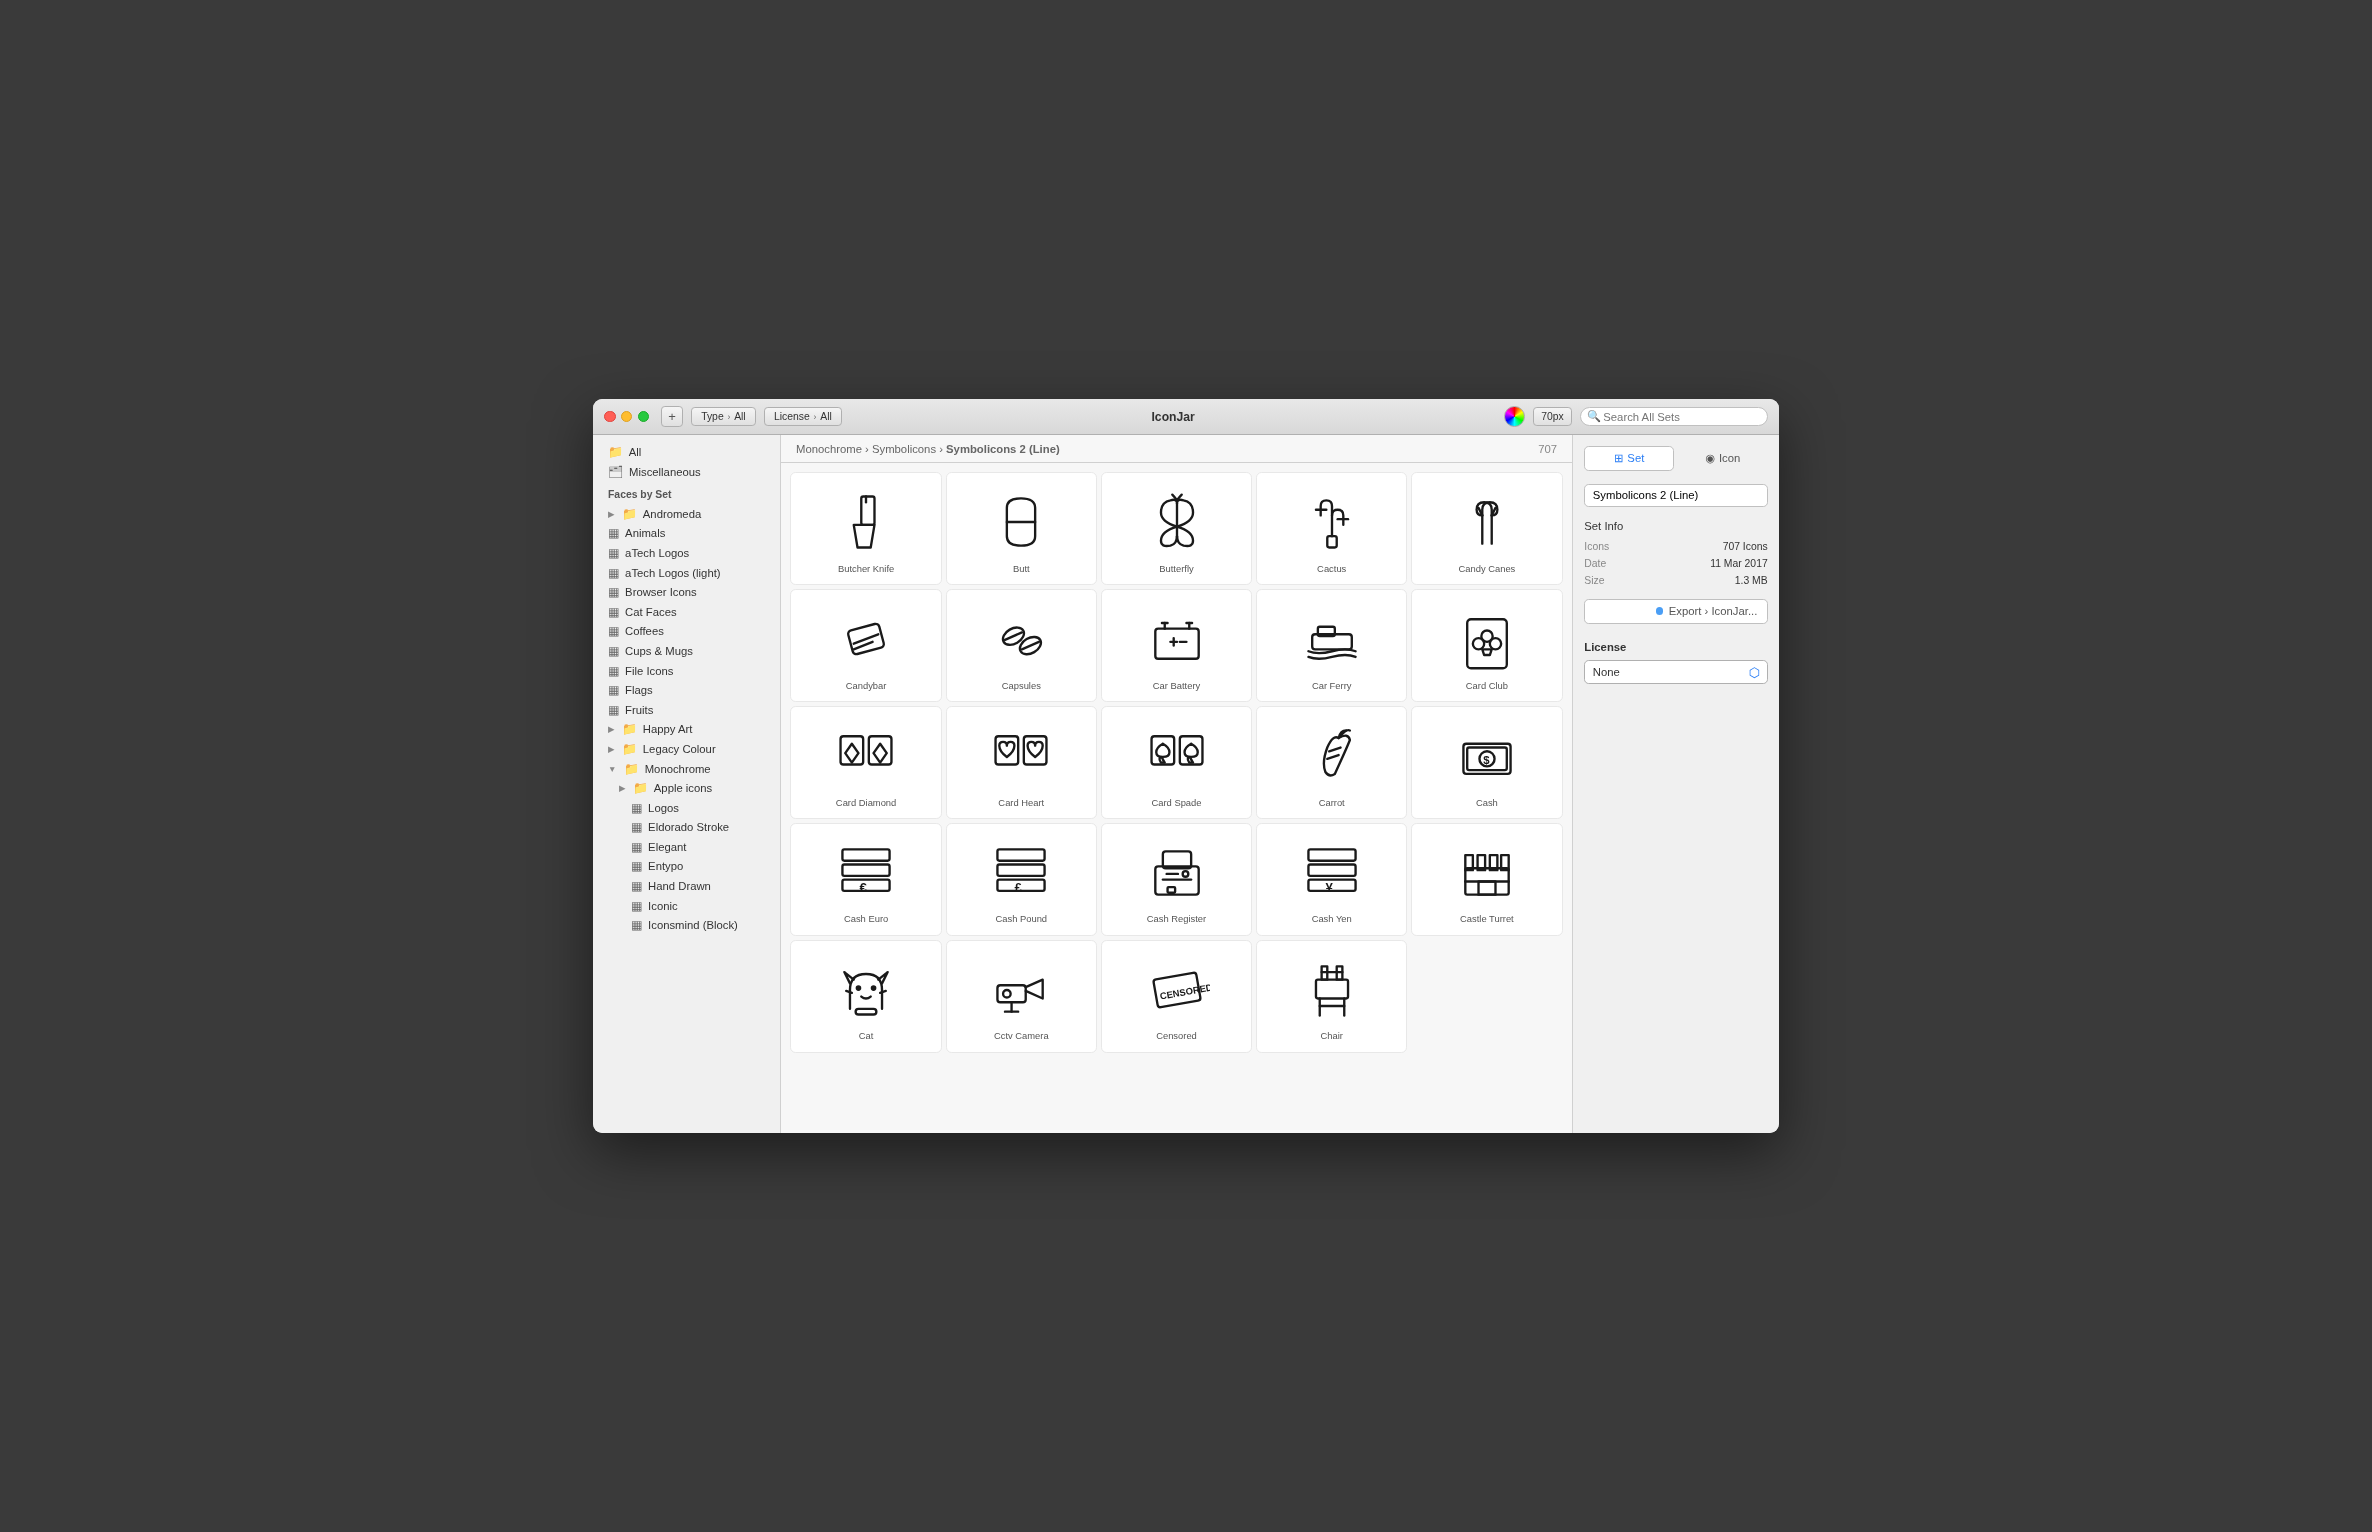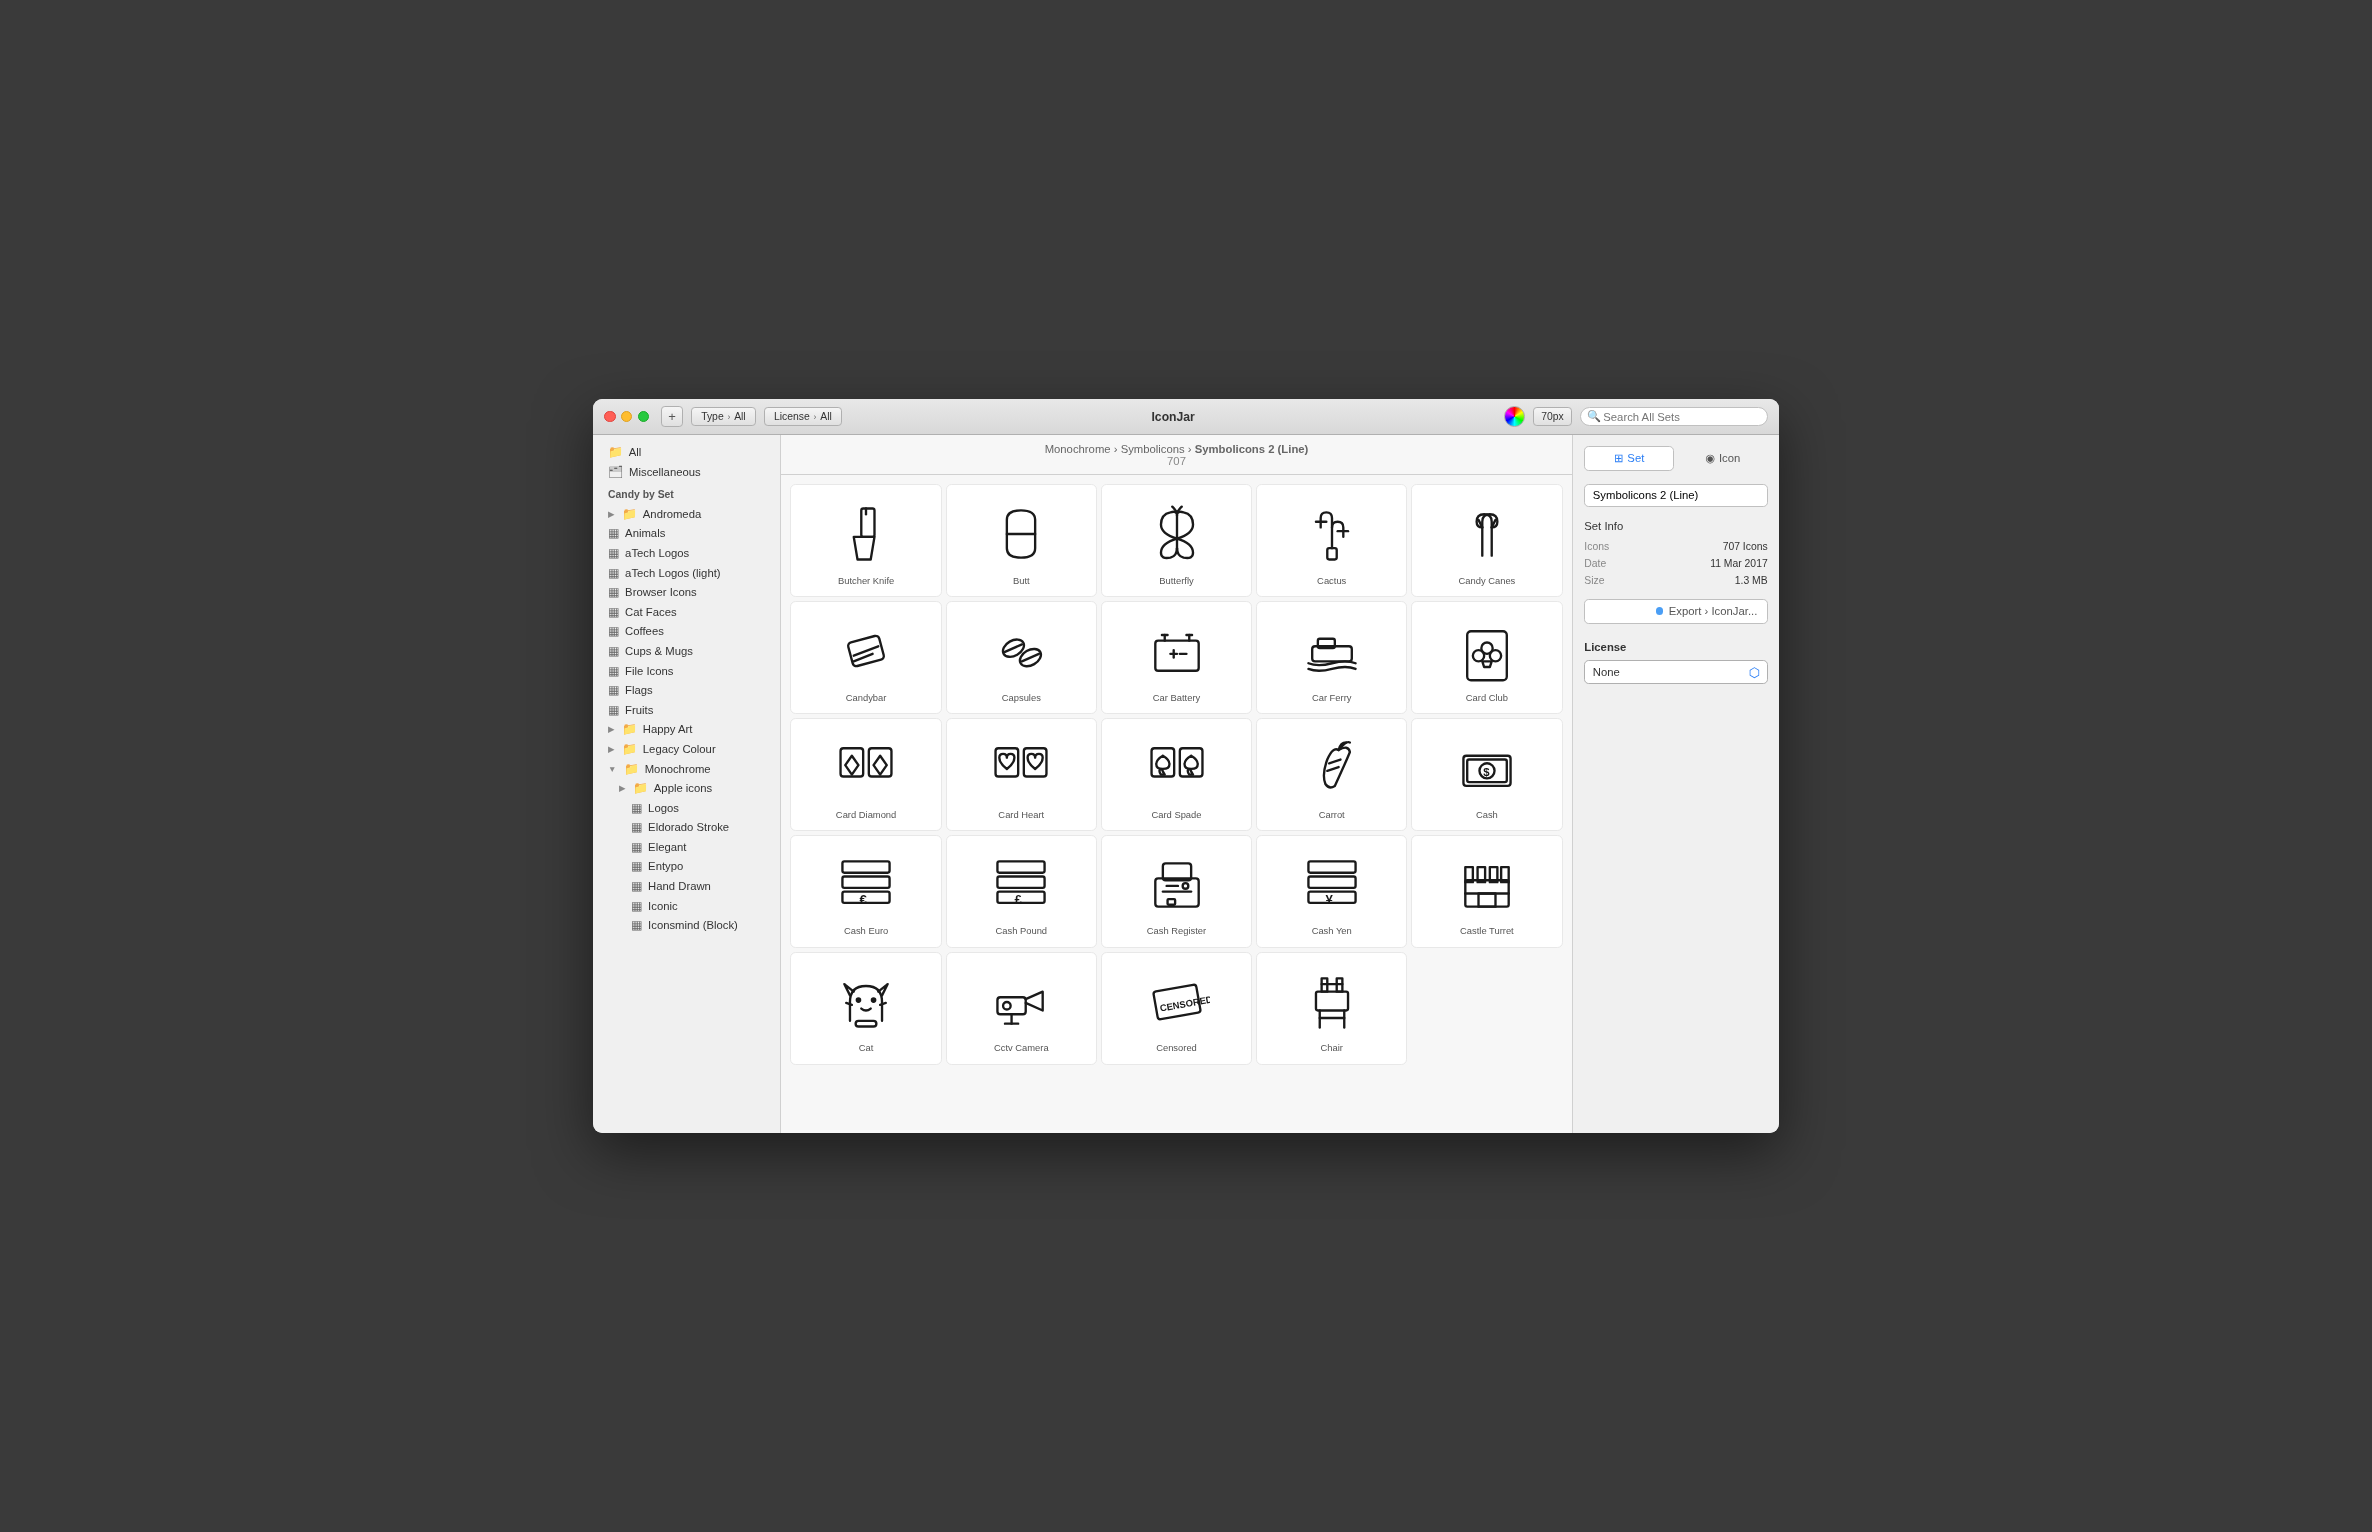--- a/index.html
+++ b/index.html
@@ -171,21 +171,20 @@
     .breadcrumb-bar {
       padding: 7.5px 15px;
       font-size: 11.3px;
       color: #666;
       border-bottom: 0.9px solid #d0d0d0;
       display: flex;
       justify-content: space-between;
       align-items: center;
       background: #f7f7f7;
       flex-shrink: 0;
-      flex-direction: column;
     }
     .breadcrumb-bar .breadcrumb-path { color: #666; }
     .breadcrumb-bar .count { color: #888; }
     .icon-grid-area {
       flex: 1;
       overflow-y: auto;
       padding: 9.4px;
       background: #f7f7f7;
     }
     .icon-grid {
@@ -366,21 +365,21 @@
 
     <div class="sidebar">
       <div class="sidebar-item">
         <span class="folder-icon">📁</span>
         <span>All</span>
       </div>
       <div class="sidebar-item">
         <span class="folder-icon">🗂</span>
         <span>Miscellaneous</span>
       </div>
-      <div class="sidebar-section-label">Candy by Set</div>
+      <div class="sidebar-section-label">Faces by Set</div>
       <div class="sidebar-item expandable">
         <span class="chevron">▶</span>
         <span class="folder-icon">📁</span>
         <span>Andromeda</span>
       </div>
       <div class="sidebar-item">
         <span class="folder-icon">▦</span>
         <span>Animals</span>
       </div>
       <div class="sidebar-item">

